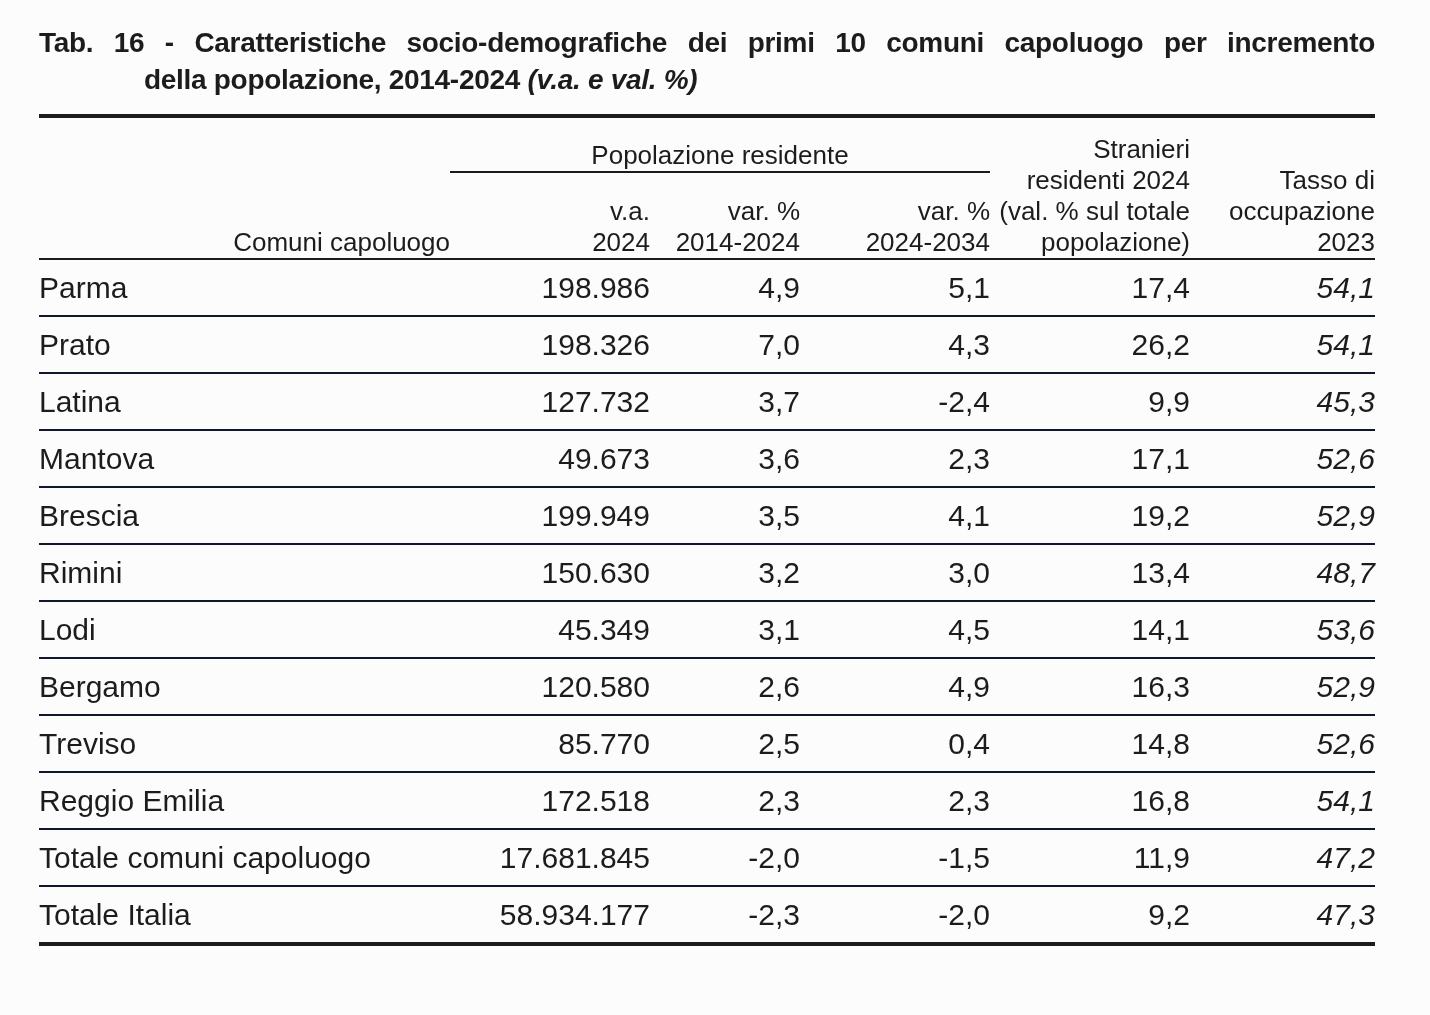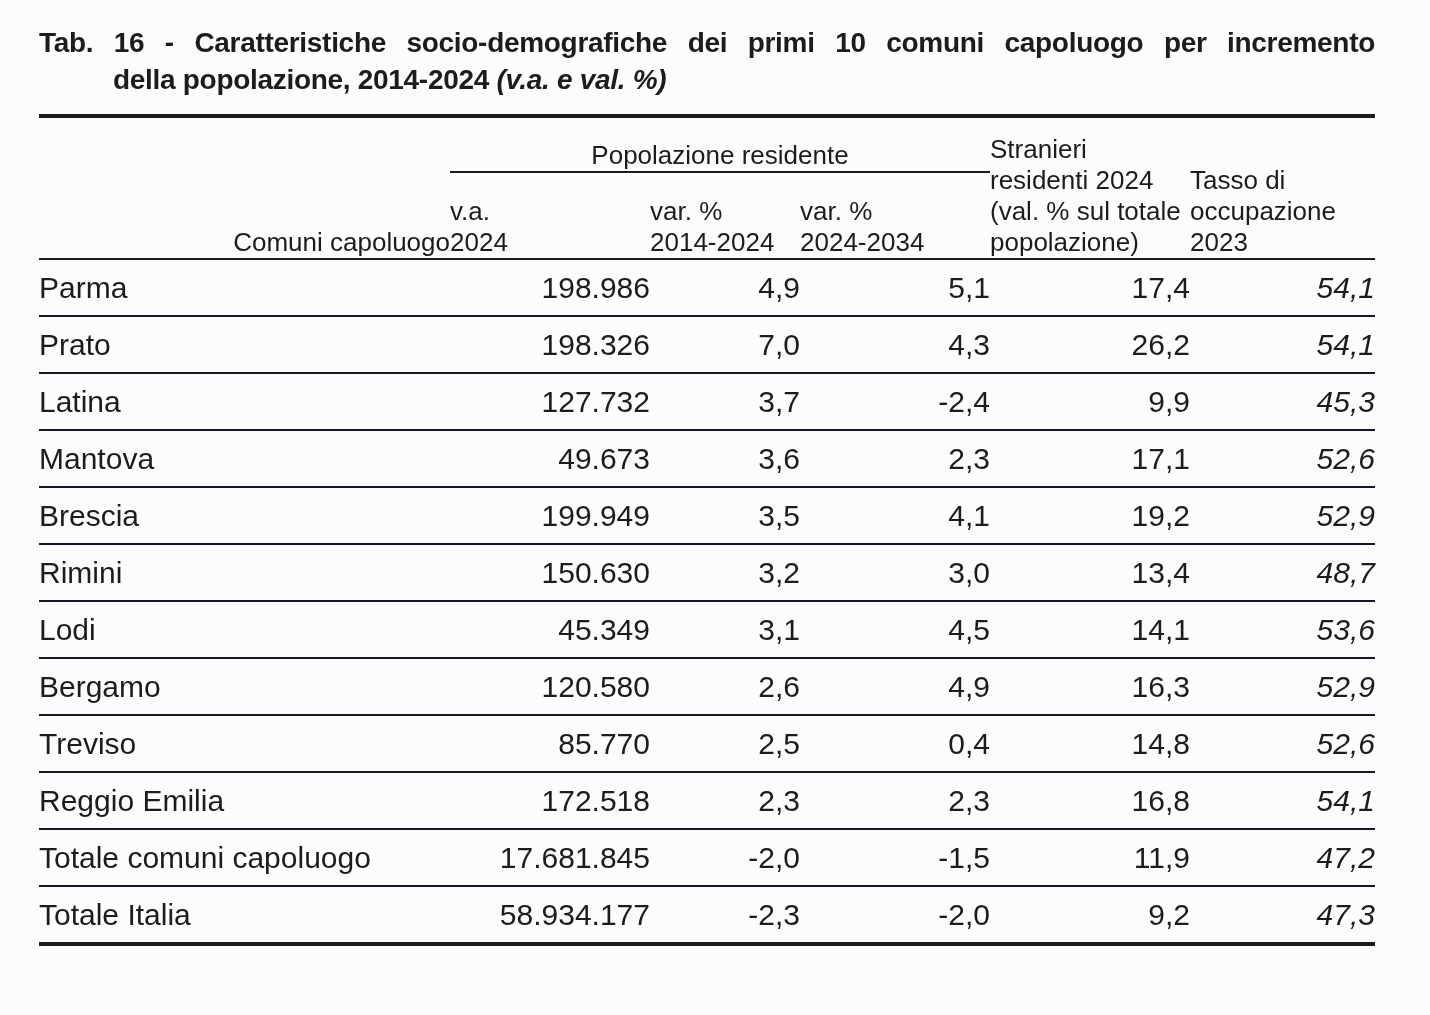--- a/index.html
+++ b/index.html
@@ -25,21 +25,21 @@
     font-size: 28px;
     line-height: 37px;
     letter-spacing: -0.3px;
   }
   .title-line1 {
     white-space: nowrap;
     text-align: justify;
     text-align-last: justify;
   }
   .title-line2 {
-    margin-left: 74px;
+    margin-left: 105px;
     white-space: nowrap;
   }
   .title-note {
     font-style: italic;
   }
   
   table.stats {
     margin-top: 16px;
     width: 1336px;
     table-layout: fixed;
@@ -63,21 +63,21 @@
     text-align: right;
     padding-left: 1px;
   }
   th.h-group {
     height: 53px;
     text-align: center;
     padding-bottom: 9px;
   }
   th.h-sub {
     height: 85px;
-    text-align: left;
+    text-align: right;
   }
   
   tbody td {
     height: 55px;
     font-size: 30px;
     vertical-align: middle;
     text-align: right;
   }
   tbody tr {
     border-bottom: 2px solid #0f172a;

